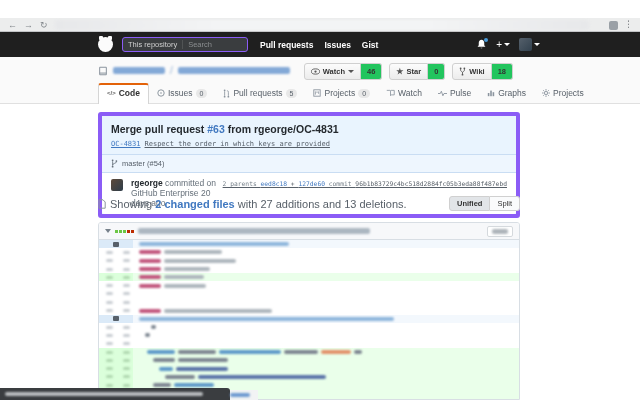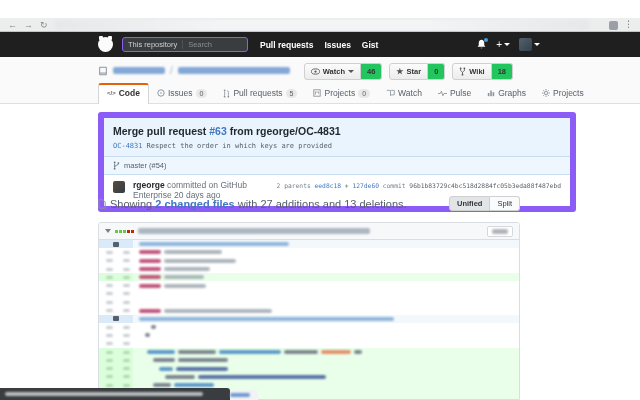--- a/index.html
+++ b/index.html
@@ -58,30 +58,30 @@
   .gcount{font-size:7.5px;font-weight:bold;color:#333;background:#22c55e;border:1px solid #d0d0d0;border-left:none;
     border-radius:0 3px 3px 0;padding:2px 6px;height:11px;display:flex;align-items:center;}
   .reptabs{position:absolute;left:98px;bottom:0;display:flex;align-items:flex-end;}
   .rtab{display:flex;align-items:center;gap:3px;font-size:8.5px;color:#586069;padding:4px 8px 5px;white-space:nowrap;}
   .rtab .icn{color:#8b949e;display:flex;}
   .rtab.active{background:#fff;border:1px solid #d5d5d5;border-bottom:none;border-top:2px solid #e36209;
     border-radius:3px 3px 0 0;font-weight:bold;color:#333;margin-bottom:-1px;padding:3px 8px 6px;}
   .pill{font-size:7px;color:#586069;background:#e8e8e8;border-radius:7px;padding:0 4px;line-height:9px;}
 
   
-  .commitbox{left:98px;top:112px;width:478px;border:6px solid #8b5cf6;border-radius:3px;box-sizing:border-box;background:#e9f4fe;}
+  .commitbox{left:98px;top:112px;width:422px;border:4px solid #8b5cf6;border-radius:3px;box-sizing:border-box;background:#e9f4fe;}
   .cb-head{padding:7px 9px 6px;}
   .cb-titlerow{display:flex;align-items:flex-start;}
   .cb-title{font-size:10.5px;font-weight:bold;color:#24292e;line-height:13px;}
   .cb-title .lnk{color:#4078c0;}
   .browse-btn{margin-left:auto;font-size:7.5px;font-weight:bold;color:#4078c0;background:#fff;border:1px solid #cdd5dd;
     border-radius:3px;padding:3px 8px;white-space:nowrap;}
   .cb-desc{margin-top:4px;font-size:7px;display:flex;gap:4px;align-items:baseline;}
   .cb-desc .lnk{color:#4078c0;}
-  .mono{font-family:"DejaVu Sans Mono",monospace;}
+  .mono{font-family:"DejaVu Sans Mono",monospace;text-decoration:underline;}
   .cb-desc .txt{color:#57606a;}
   .cb-branch{border-top:1px solid #c9ddf3;background:#eef6fe;padding:4px 9px;display:flex;align-items:center;gap:4px;
     font-size:7.5px;color:#57606a;}
   .cb-meta{border-top:1px solid #c9ddf3;background:#fff;border-radius:0 0 3px 3px;padding:5px 9px 6px;display:flex;}
   .cm-avatar{width:12px;height:12px;border-radius:2px;background:linear-gradient(135deg,#5d4a3a,#2e3d4a);flex:0 0 auto;margin-top:1px;}
   .cm-text{margin-left:8px;width:168px;font-size:8.5px;color:#66707a;line-height:10px;}
   .cm-text b{color:#24292e;}
   .cm-hashes{margin-left:auto;font-size:6.3px;color:#586069;white-space:nowrap;margin-top:2px;}
   .cm-hashes .lnk{color:#4078c0;}
   .cm-hashes .lbl{color:#76808a;}

